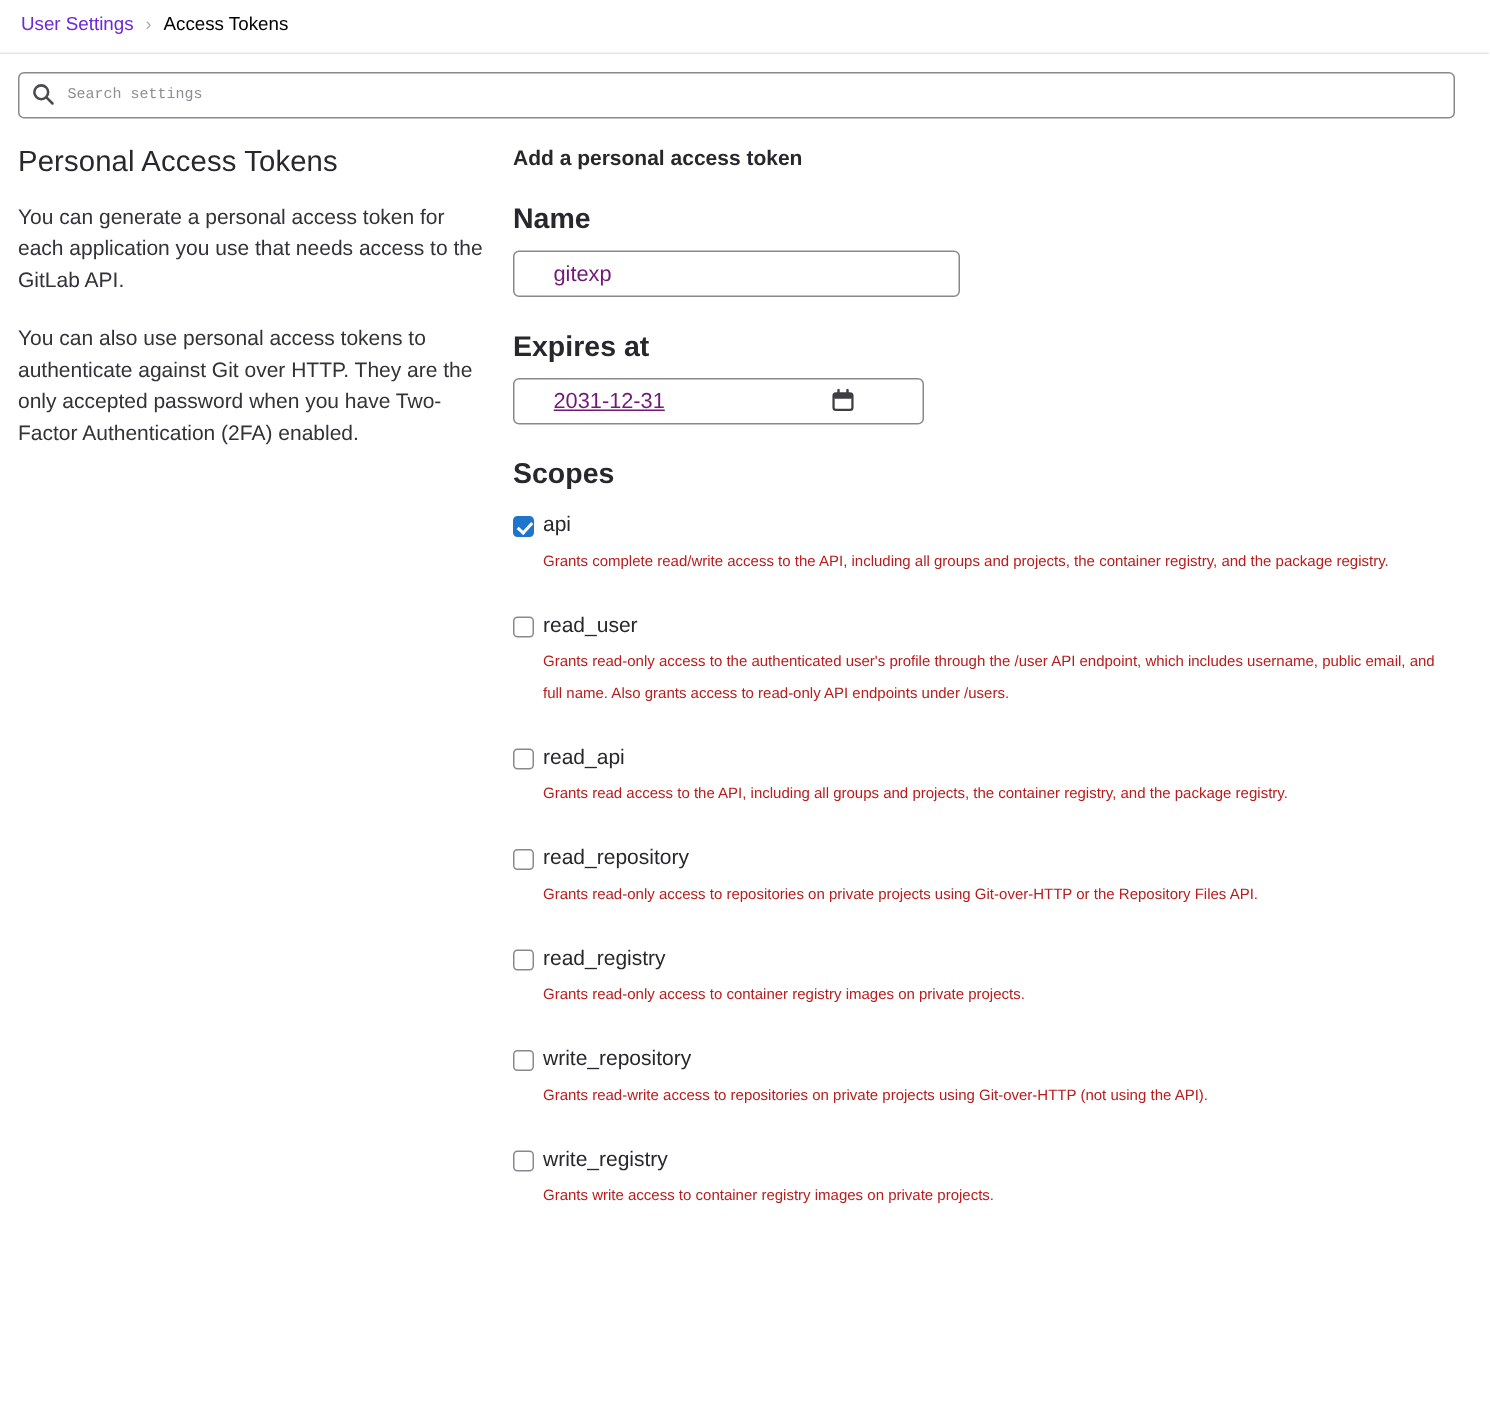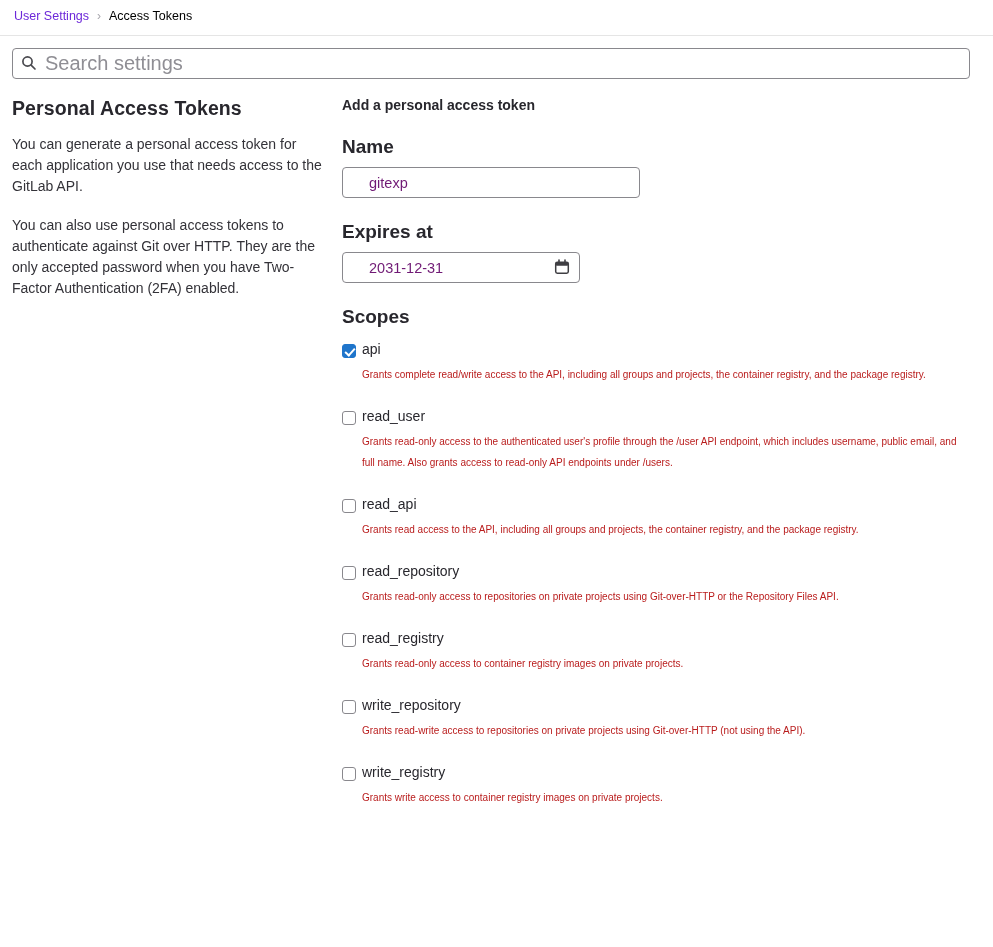--- a/index.html
+++ b/index.html
@@ -31,42 +31,42 @@
   .search-wrap {
     margin: 12px 23px 0 12px;
     position: relative;
   }
   .search-input {
     width: 100%;
     height: 31px;
     border: 1px solid #89888d;
     border-radius: 4px;
     padding: 0 10px 0 32px;
-    font-size: 20px;
-    font-family: Liberation Sans, sans-serif;
+    font-size: 10px;
+    font-family: Liberation Mono, monospace;
     color: #303030;
     outline: none;
   }
   .search-input::placeholder { color: #8f8e94; }
   .search-icon {
     position: absolute;
     left: 9px; top: 7px;
     width: 16px; height: 16px;
     pointer-events: none;
   }
   
   .content {
     display: flex;
     margin: 14px 23px 0 12px;
   }
   .left-col { width: 318px; flex: 0 0 318px; margin-right: 12px; }
   .right-col { flex: 1; min-width: 0; }
   .page-title {
     font-size: 19.5px;
-    font-weight: bold;
+    font-weight: normal;
     color: #28272d;
     letter-spacing: 0.1px;
     margin: 4px 0 14px 0;
   }
   .left-col p {
     font-size: 14px;
     line-height: 21px;
     color: #333238;
     margin-bottom: 18px;
   }
@@ -83,22 +83,23 @@
     font-size: 14.5px;
     font-family: inherit;
     color: #701a75;
     outline: none;
     display: block;
   }
   .name-input { width: 298px; }
   .date-wrap { position: relative; width: 238px; margin-top: 9px; }
   .date-input {
     margin-top: 0;
-    width: 238px;
+    width: 274px;
     padding-right: 36px;
+    text-decoration: underline;
   }
   .calendar-icon {
     position: absolute;
     right: 10px; top: 7px;
     width: 16px; height: 16px;
     pointer-events: none;
   }
   
   .scopes-list { margin-top: 13px; }
   .scope-row { position: relative; padding-left: 20px; margin-bottom: 23px; }

